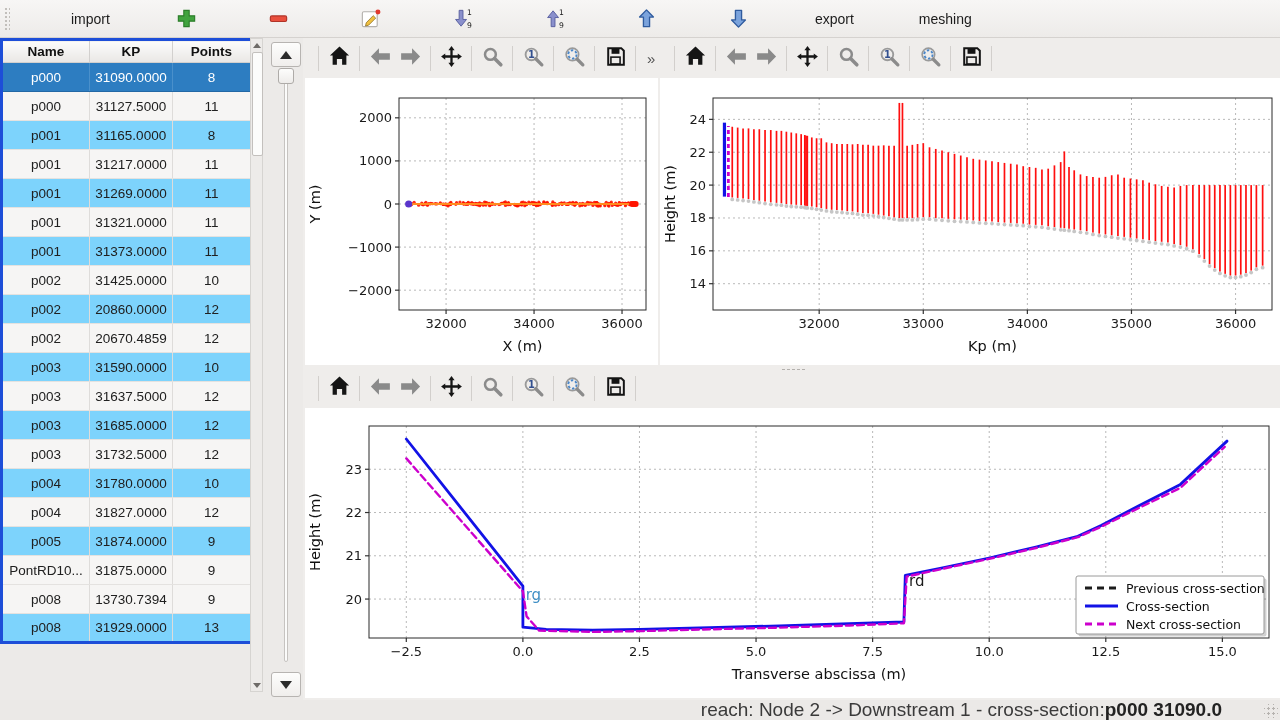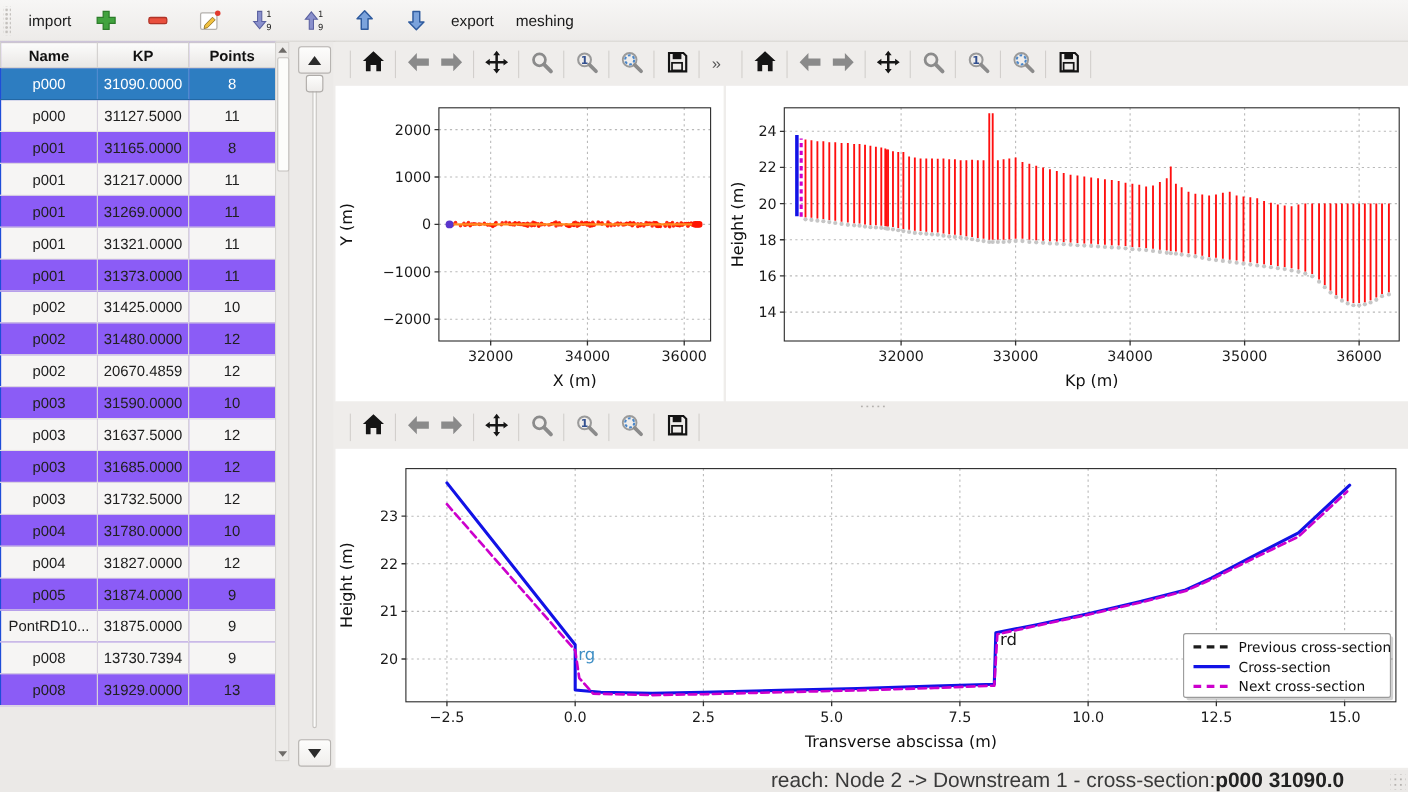--- a/index.html
+++ b/index.html
@@ -16,28 +16,28 @@
     display:flex;align-items:center;gap:4px;padding-left:3px;
   }
   .tb-grip{
     width:7px;height:26px;margin-right:4px;
     background-image:radial-gradient(#c2bfbb 1px,transparent 1.3px);
     background-size:4px 4px;background-position:1px 1px;
   }
   .tb-btn{
     height:30px;min-width:28px;padding:0 8px;border:none;background:transparent;
     display:flex;align-items:center;justify-content:center;
-    font-family:"Liberation Sans",sans-serif;font-size:14px;color:#1b1b1b;
+    font-family:"Liberation Sans",sans-serif;font-size:14px;color:#1b1b1b;margin-left:45px;
   }
   .tb-btn svg{display:block;}
   
   .left-panel{position:absolute;left:0;top:38px;width:303px;height:662px;background:#eceae8;}
   .xs-table{
     position:absolute;left:0;top:0;width:250px;border-collapse:collapse;
-    background:#8b5cf6;table-layout:fixed;border:1px solid #1d4ed8;
+    background:#7dd3fc;table-layout:fixed;border:3px solid #1d4ed8;
   }
   .xs-table th{
     height:23px;box-sizing:border-box;
     background:linear-gradient(#fcfcfb,#e9e7e5);
     border:1px solid #d2d0ce;font-size:13.5px;font-weight:bold;color:#111;
   }
   .xs-table td{
     height:29px;box-sizing:border-box;text-align:center;font-size:13.5px;color:#202020;
     border-right:1px solid #dedcda;border-bottom:1px solid #e4e2e0;
     overflow:hidden;white-space:nowrap;text-overflow:ellipsis;
@@ -210,21 +210,21 @@
           <td>31373.0000</td>
           <td>11</td>
         </tr>
         <tr class="even">
           <td>p002</td>
           <td>31425.0000</td>
           <td>10</td>
         </tr>
         <tr class="odd">
           <td>p002</td>
-          <td>31480.0000</td>
+          <td>20860.0000</td>
           <td>12</td>
         </tr>
         <tr class="even">
           <td>p002</td>
           <td>20670.4859</td>
           <td>12</td>
         </tr>
         <tr class="odd">
           <td>p003</td>
           <td>31590.0000</td>

